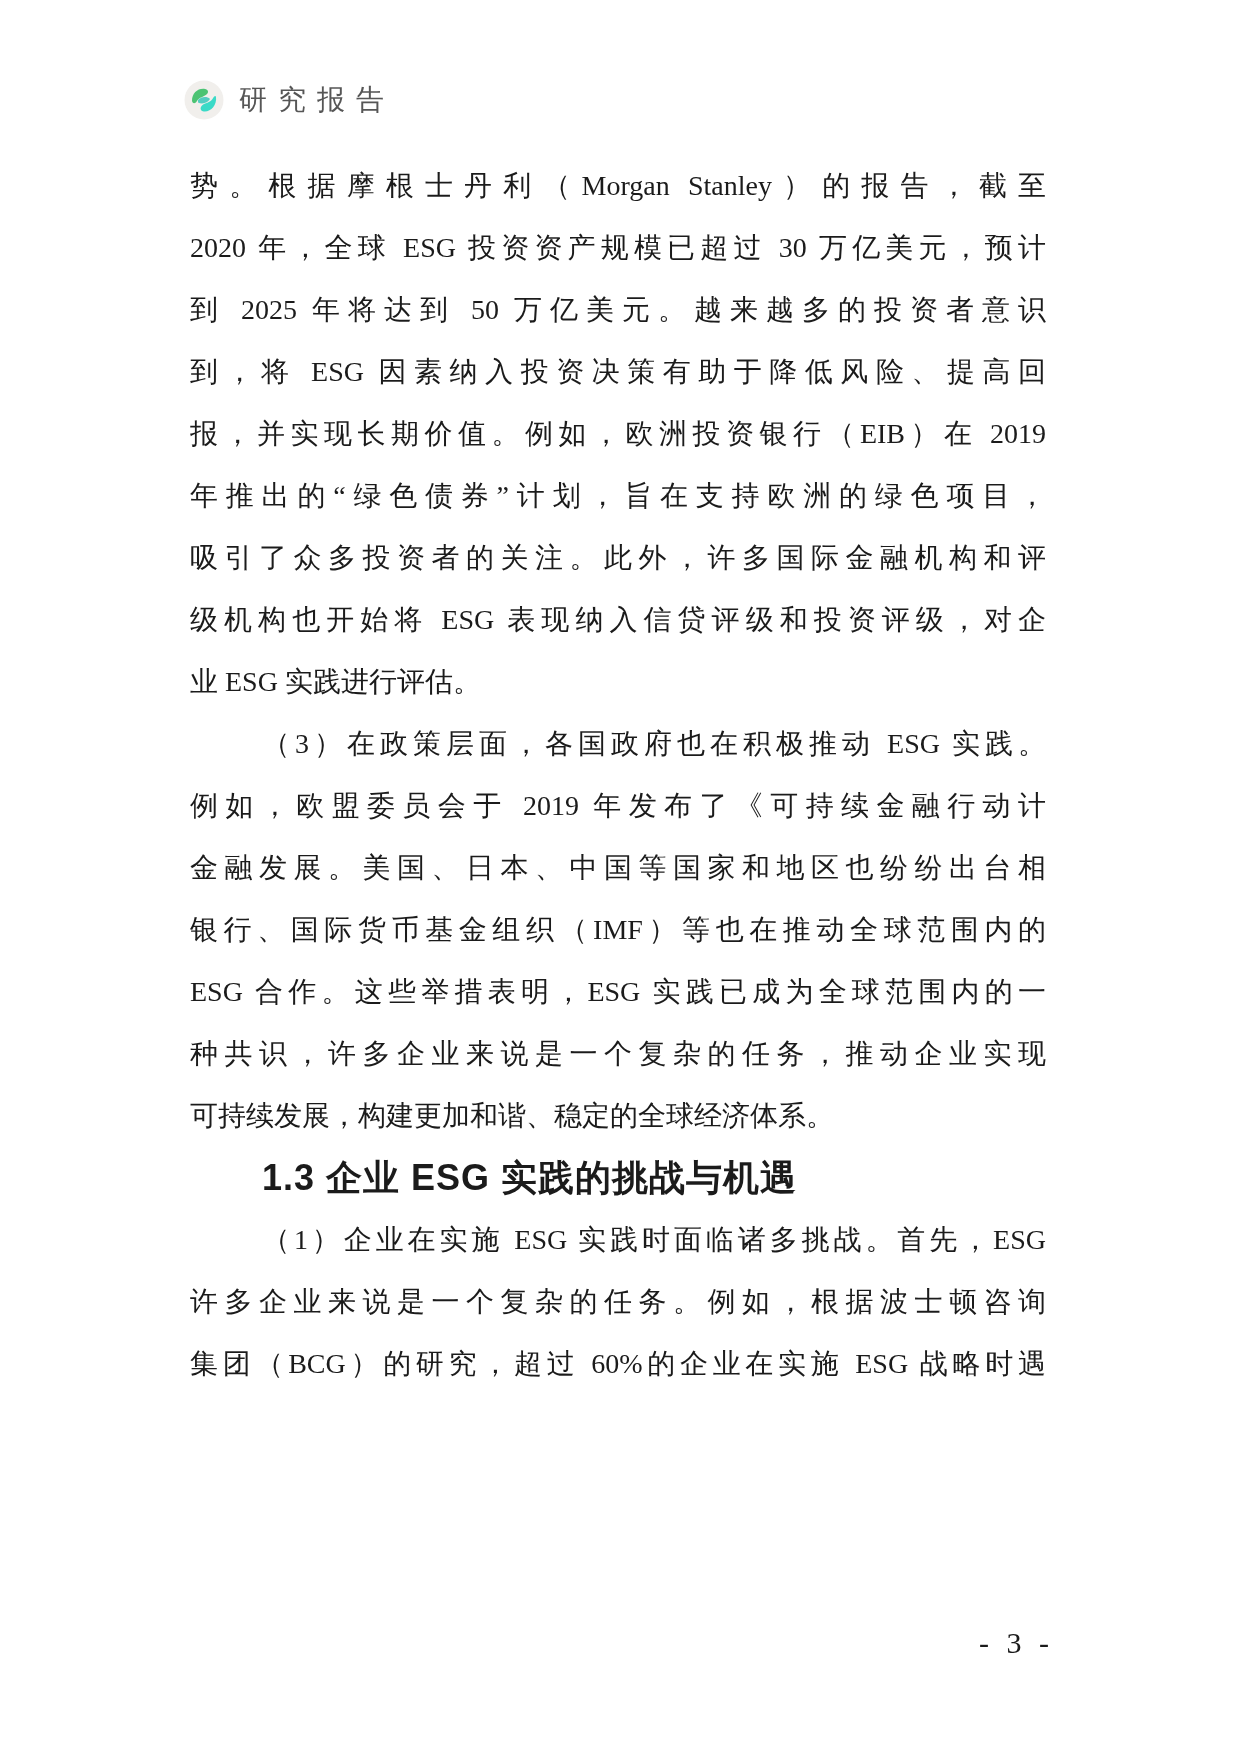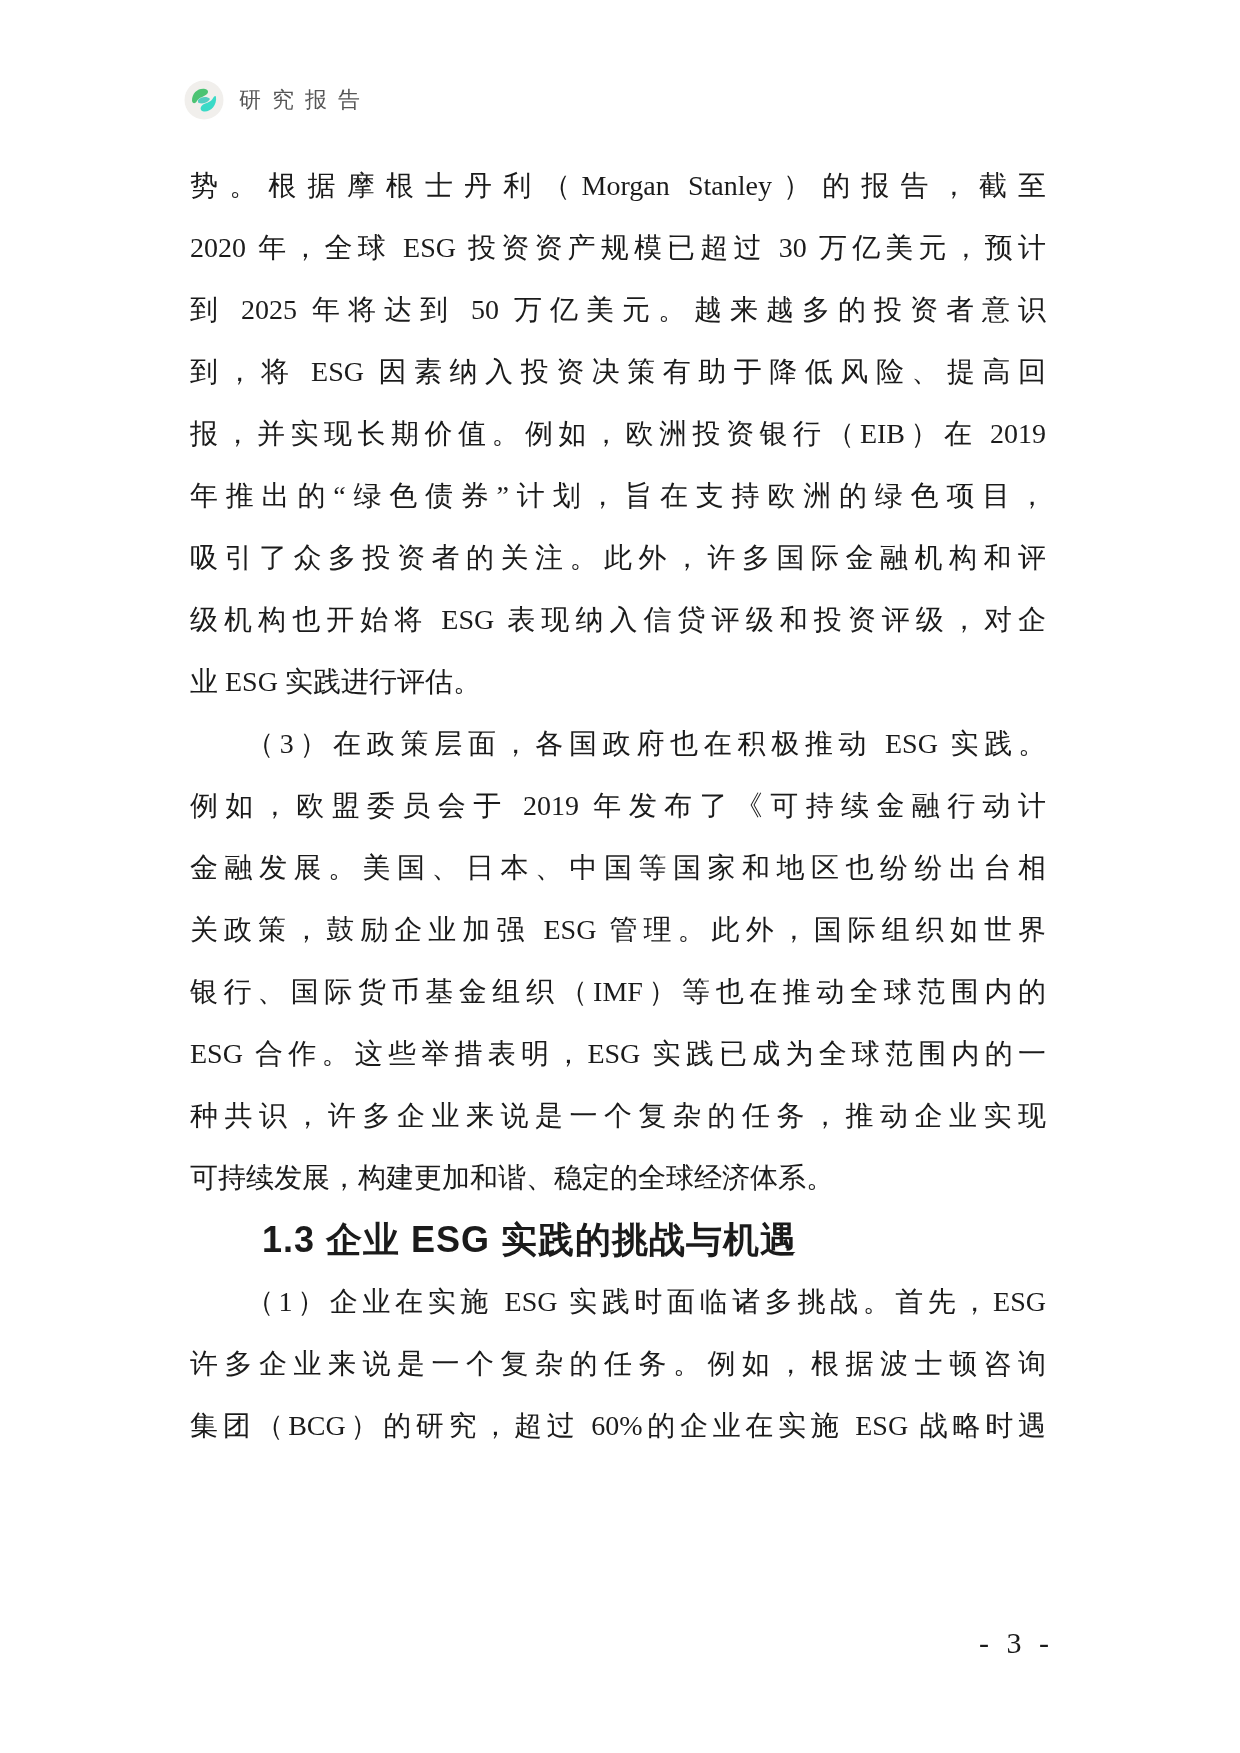--- a/index.html
+++ b/index.html
@@ -17,21 +17,21 @@
     position: absolute;
     left: 184px;
     top: 80px;
     display: flex;
     align-items: center;
     gap: 15px;
   }
   .brand-icon { width: 40px; height: 40px; display: block; }
   .brand-label {
     font-family: "Liberation Serif", "DejaVu Serif", serif;
-    font-size: 22px;
+    font-size: 28px;
     color: #565656;
     letter-spacing: 11px;
     white-space: nowrap;
   }
 
   
   .content {
     position: absolute;
     left: 190px;
     top: 155px;
@@ -43,21 +43,21 @@
     line-height: 62px;
     color: #1b1b1b;
     text-align: justify;
     text-align-last: justify;
     text-justify: inter-character;
     height: 62px;
     overflow: visible;
     white-space: normal;
   }
   .line.end { text-align-last: left; }
-  .line.indent { text-indent: 2em; }
+  .line.indent { text-indent: 2em; margin-left: 16px; }
   .line.heading {
     font-family: "Liberation Sans", "DejaVu Sans", sans-serif;
     font-weight: 700;
     font-size: 36px;
     text-align-last: left;
     text-indent: 2em;
     letter-spacing: 1px;
   }
 
   
@@ -94,21 +94,20 @@
     <div class="line">到 2025 年将达到 50 万亿美元。越来越多的投资者意识</div>
     <div class="line">到，将 ESG 因素纳入投资决策有助于降低风险、提高回</div>
     <div class="line">报，并实现长期价值。例如，欧洲投资银行（EIB）在 2019</div>
     <div class="line">年推出的“绿色债券”计划，旨在支持欧洲的绿色项目，</div>
     <div class="line">吸引了众多投资者的关注。此外，许多国际金融机构和评</div>
     <div class="line">级机构也开始将 ESG 表现纳入信贷评级和投资评级，对企</div>
     <div class="line end">业 ESG 实践进行评估。</div>
     <div class="line indent">（3）在政策层面，各国政府也在积极推动 ESG 实践。</div>
     <div class="line">例如，欧盟委员会于 2019 年发布了《可持续金融行动计</div>
     <div class="line">金融发展。美国、日本、中国等国家和地区也纷纷出台相</div>
-    <div class="line">关政策，鼓励企业加强 ESG 管理。此外，国际组织如世界</div>
     <div class="line">银行、国际货币基金组织（IMF）等也在推动全球范围内的</div>
     <div class="line">ESG 合作。这些举措表明，ESG 实践已成为全球范围内的一</div>
     <div class="line">种共识，许多企业来说是一个复杂的任务，推动企业实现</div>
     <div class="line end">可持续发展，构建更加和谐、稳定的全球经济体系。</div>
     <div class="line heading">1.3 企业 ESG 实践的挑战与机遇</div>
     <div class="line indent">（1）企业在实施 ESG 实践时面临诸多挑战。首先，ESG</div>
     <div class="line">许多企业来说是一个复杂的任务。例如，根据波士顿咨询</div>
     <div class="line">集团（BCG）的研究，超过 60%的企业在实施 ESG 战略时遇</div>
   </main>
 

